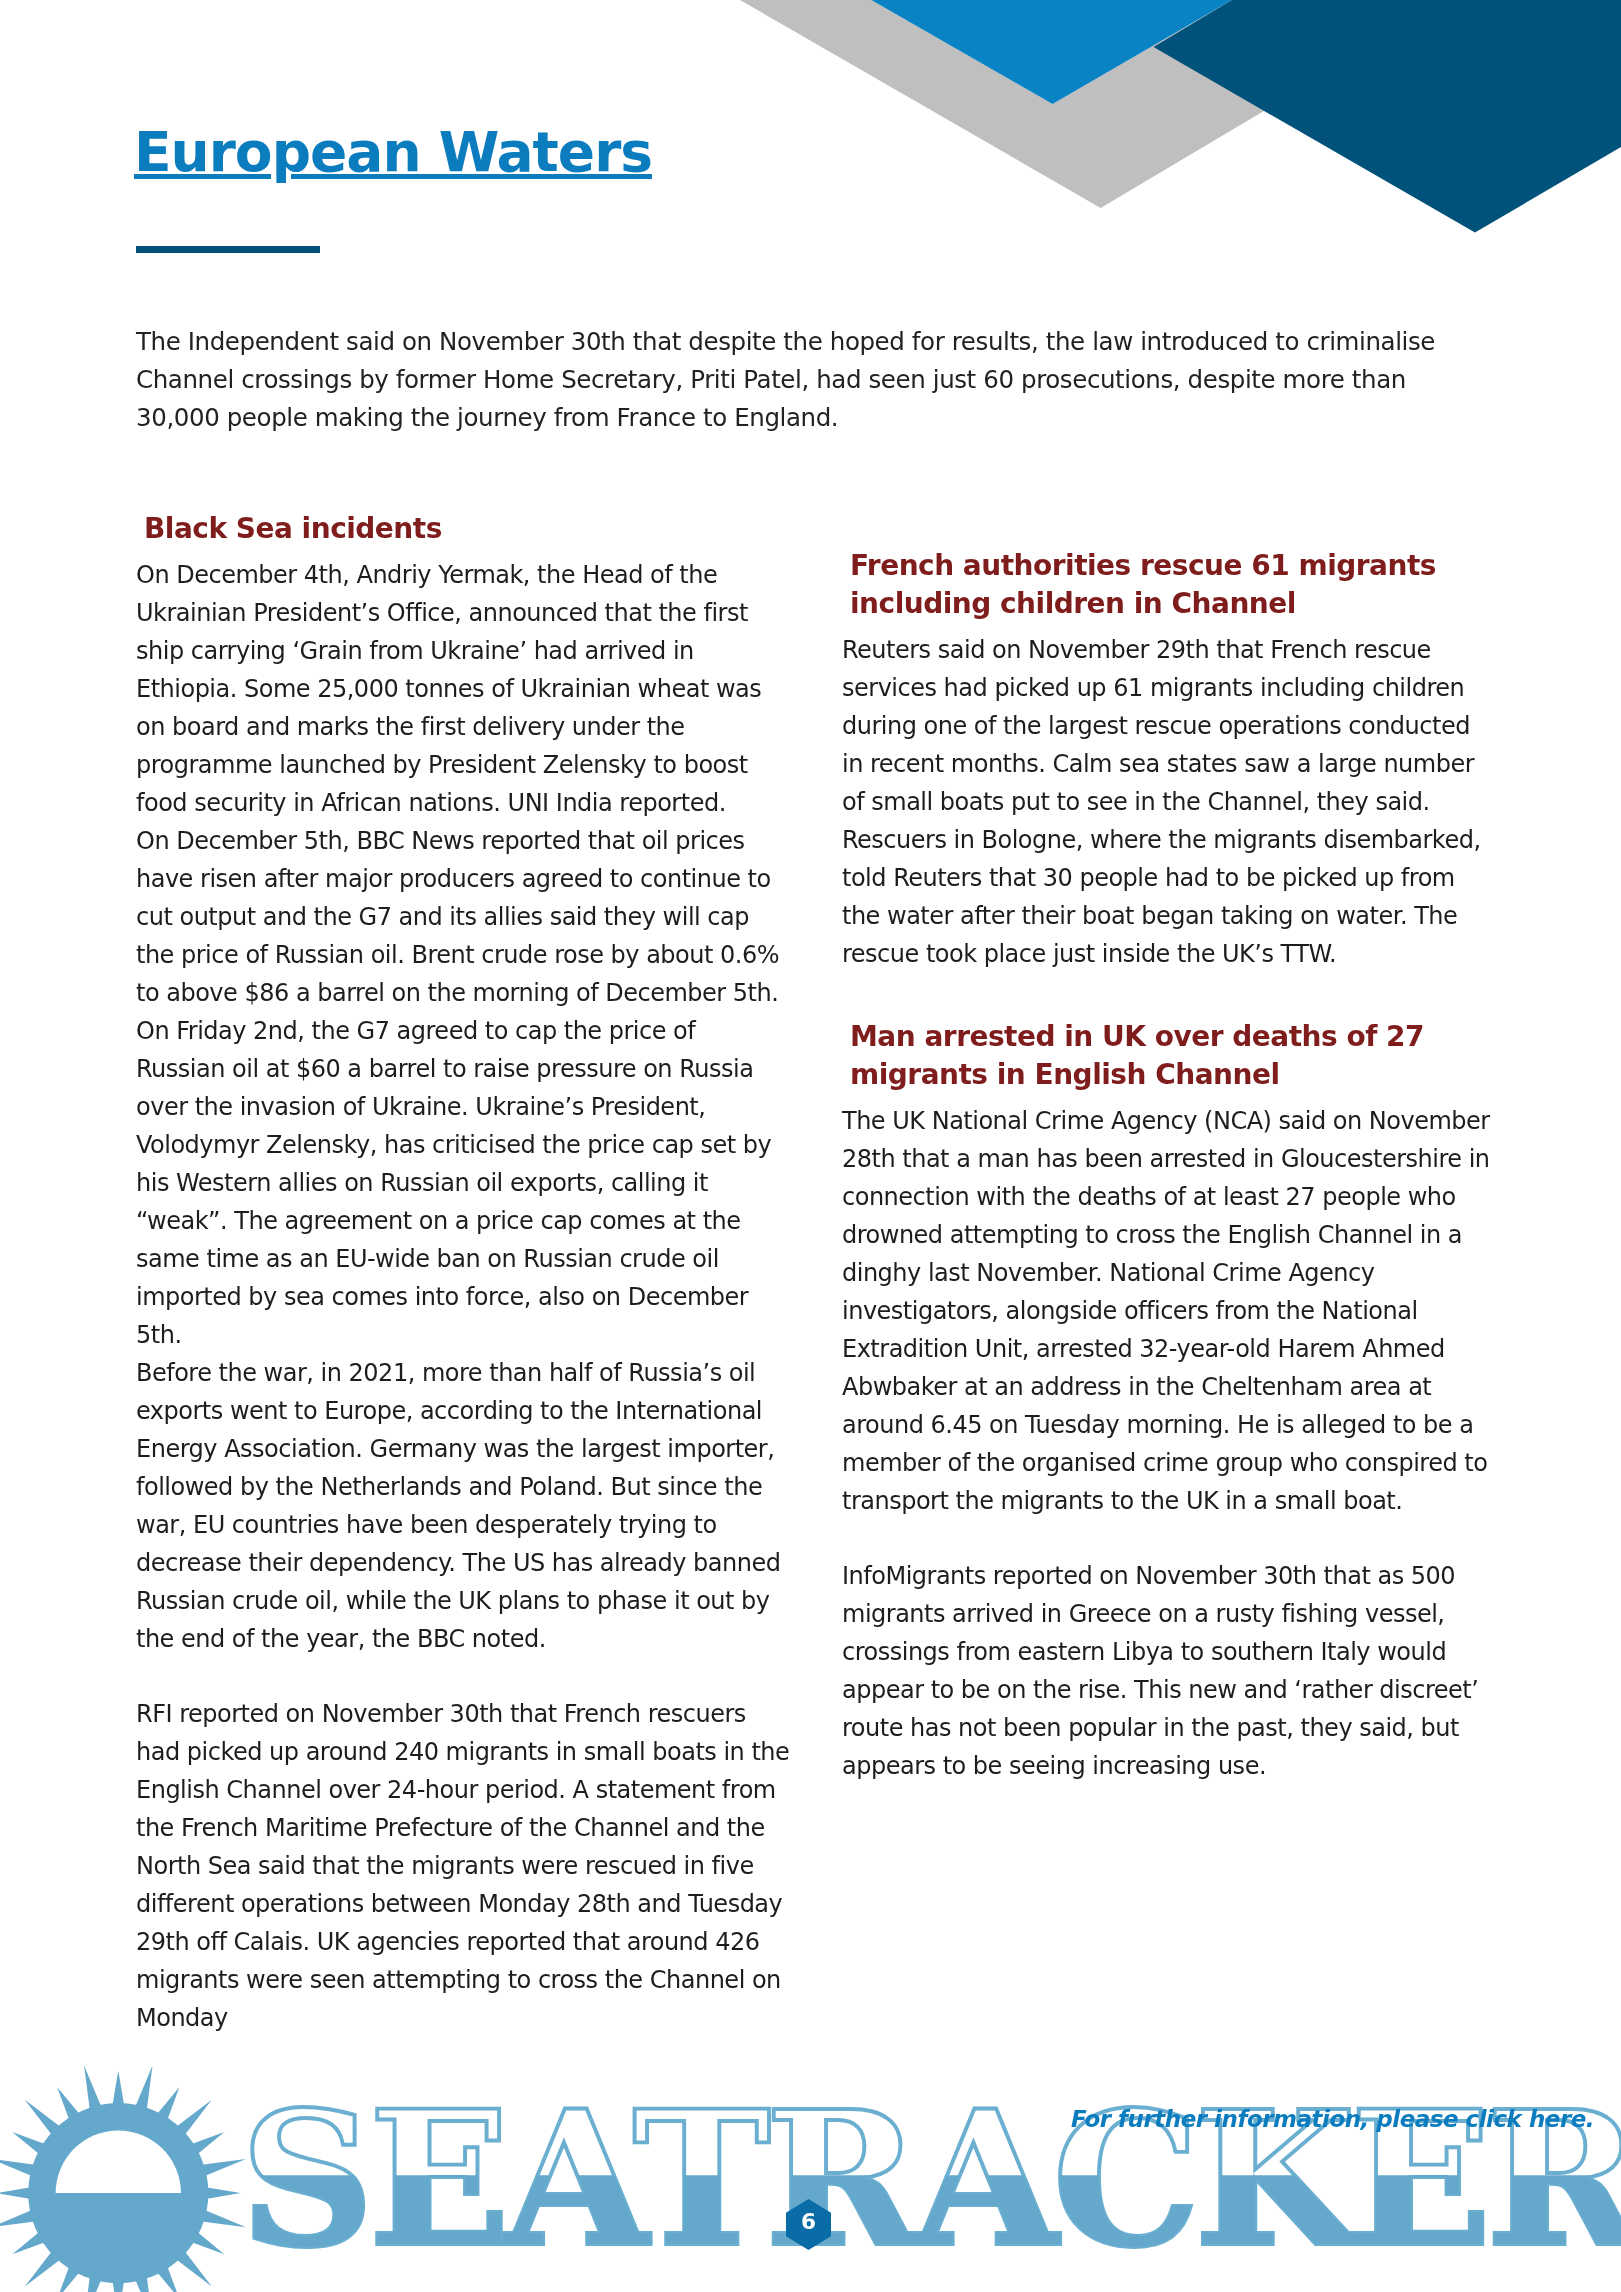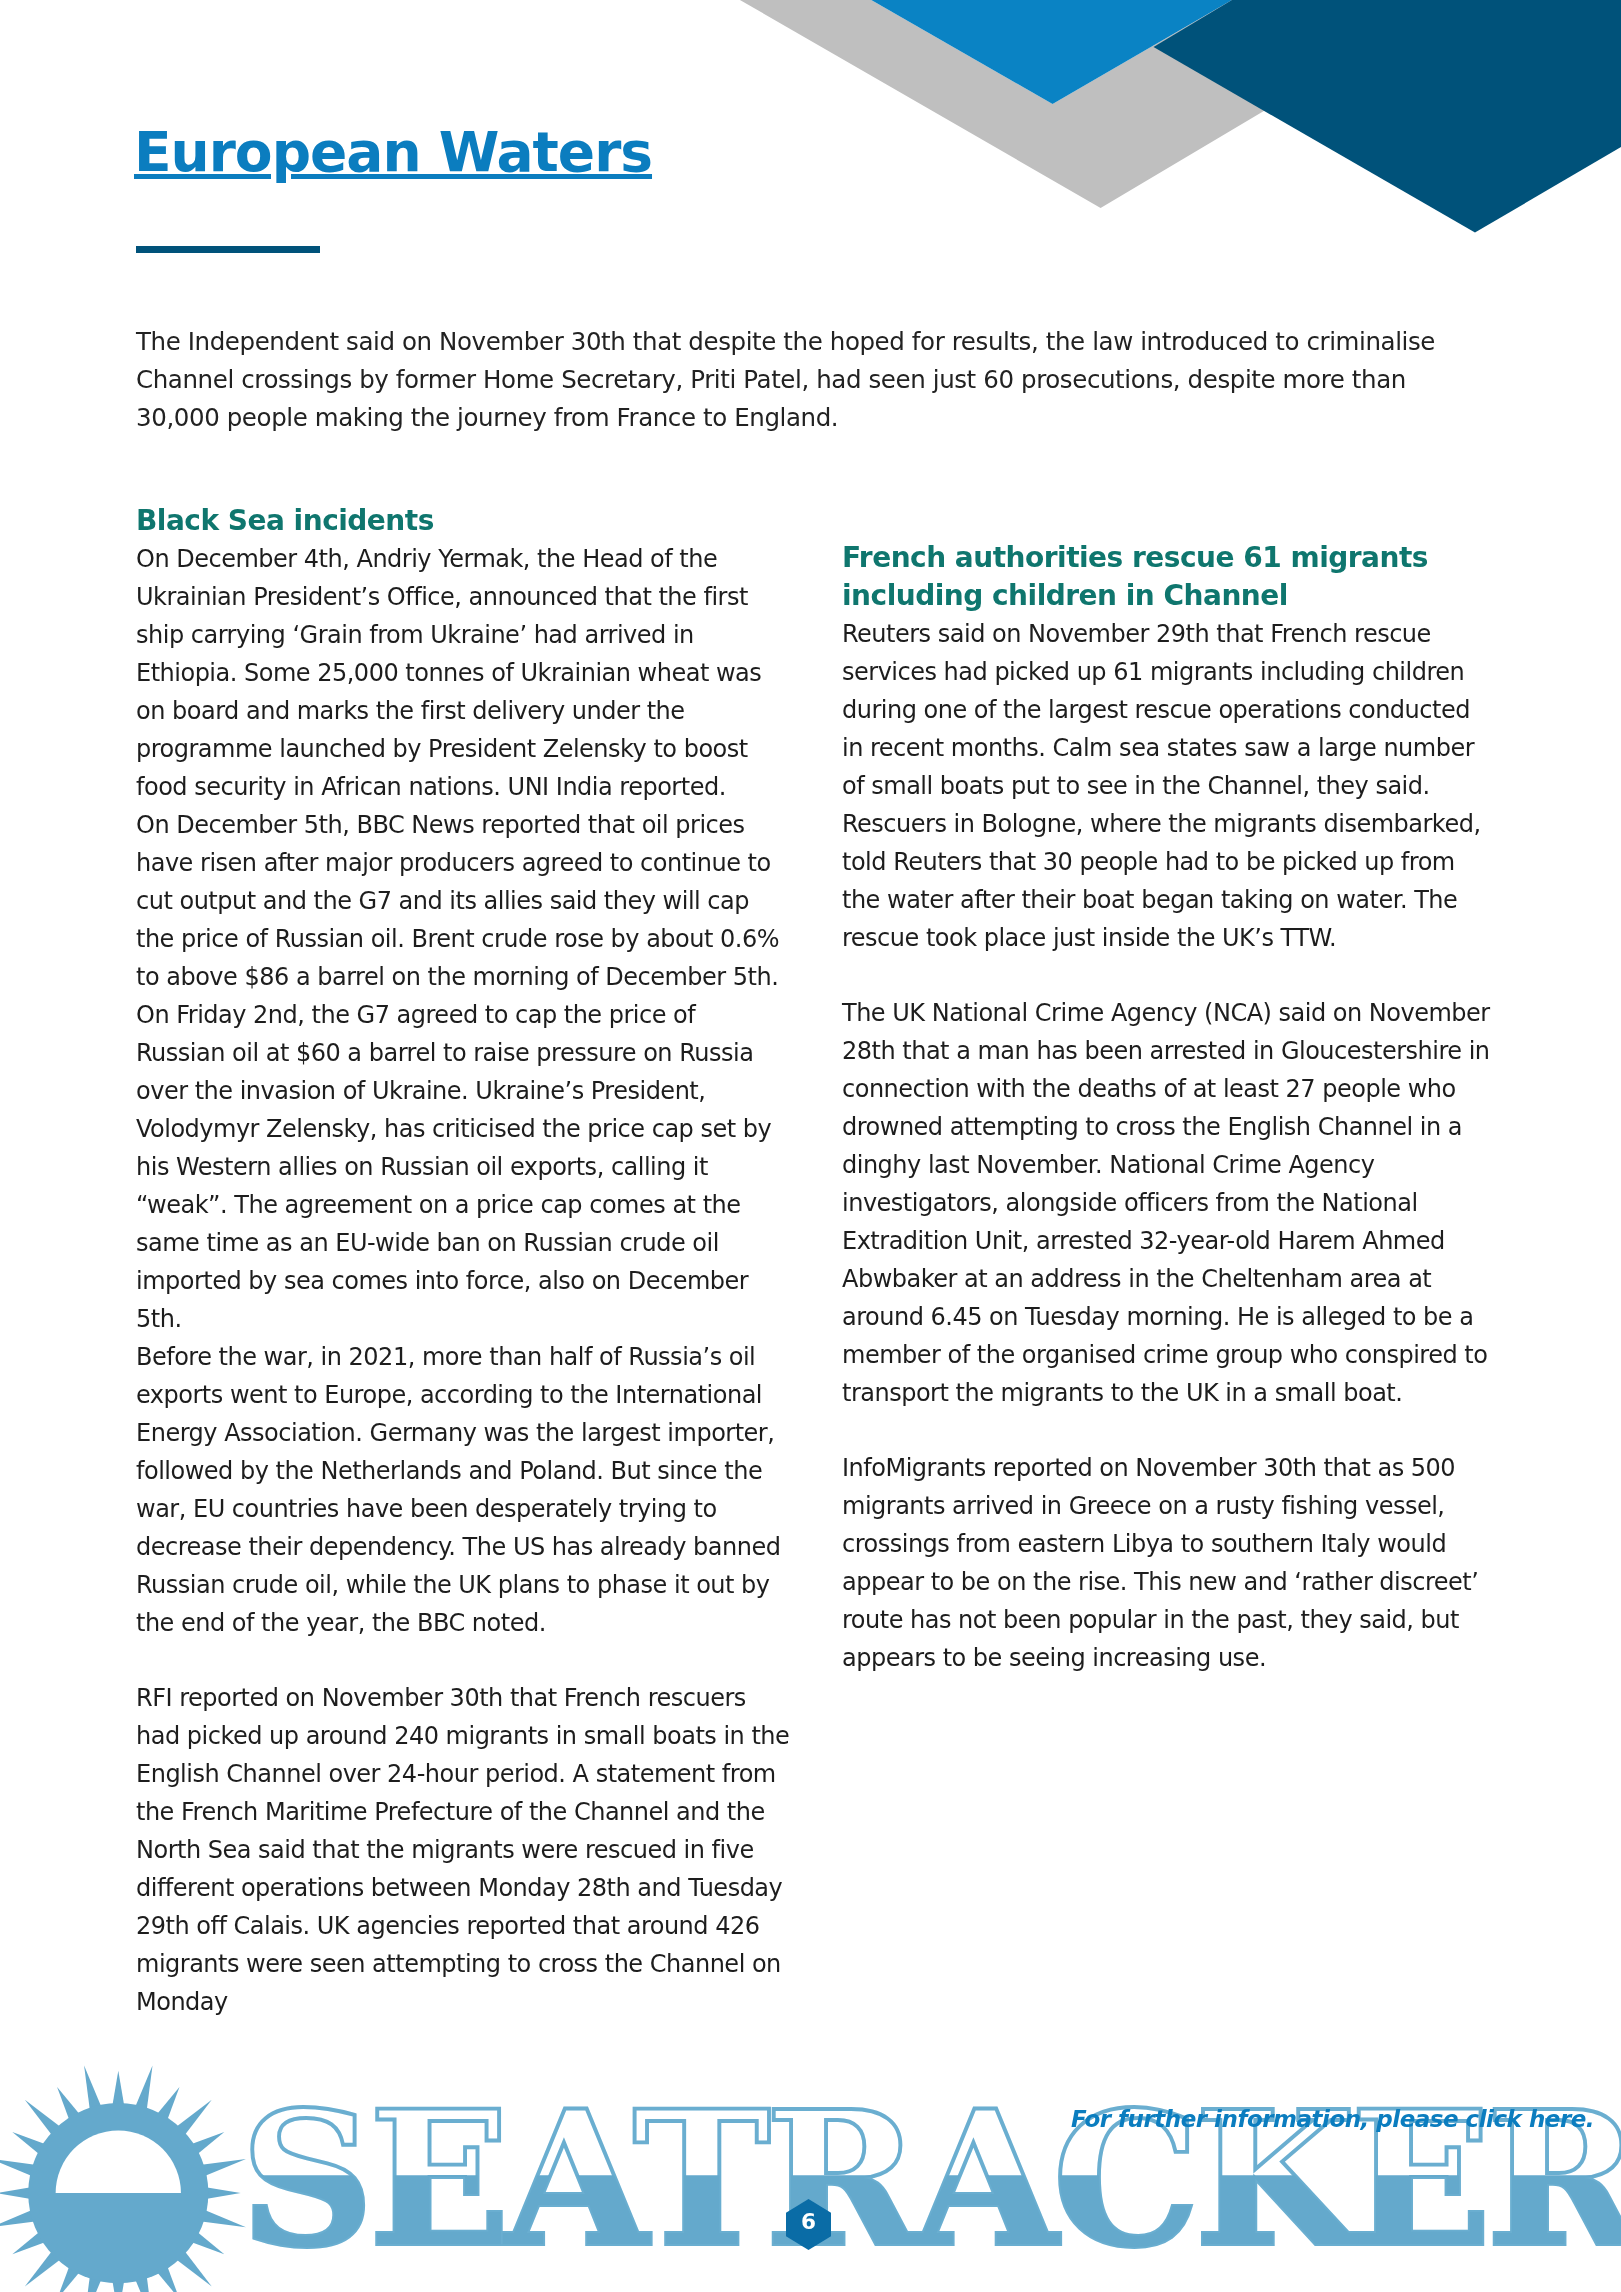--- a/index.html
+++ b/index.html
@@ -8,22 +8,22 @@
   .corner { position: absolute; left: 0; top: 0; width: 1621px; height: 255px; }
   .title { position: absolute; left: 134px; top: 125px; margin: 0;
            font-family: "DejaVu Sans", sans-serif; font-weight: bold; font-size: 55px;
            letter-spacing: -1px; color: #0b7dbf; line-height: 1; text-decoration: underline; }
   .title-rule { position: absolute; left: 136px; top: 246px; width: 184px; height: 6.9px; background: #00527a; }
   .intro { position: absolute; left: 136px; top: 323px; width: 1353px; margin: 0;
            font-size: 24.5px; line-height: 38px; font-weight: 400; color: #222; letter-spacing: -0.4px; }
   .col { position: absolute; top: 502px; width: 655px; }
   .col.left { left: 136px; }
   .col.right { left: 842px; top: 502px; }
-  .col h2 { margin: 0; font-family: "DejaVu Sans", sans-serif; font-weight: bold;
-            font-size: 28px; line-height: 38px; color: #0f766e; letter-spacing: -0.5px; }
+  .col h2 { margin: 8px; font-family: "DejaVu Sans", sans-serif; font-weight: bold;
+            font-size: 28px; line-height: 38px; color: #7f1d1d; letter-spacing: -0.5px; }
   .col p { margin: 0; font-size: 24px; line-height: 38px; color: #1d1d1d; letter-spacing: -0.5px; }
   .gap { height: 37px; }
   .watermark { position: absolute; left: 0; top: 2058px; width: 1621px; height: 234px; pointer-events: none; }
   .wm-text { position: absolute; left: 240px; top: 2086px; font-family: "DejaVu Serif", serif;
              font-weight: bold; font-size: 186px; line-height: 1; letter-spacing: -5.9px;
              color: transparent; -webkit-text-stroke: 3.9px #5aa6cc; opacity: 0.9; white-space: nowrap; }
   .wm-fill { position: absolute; left: 240px; top: 2086px; font-family: "DejaVu Serif", serif;
              font-weight: bold; font-size: 186px; line-height: 1; letter-spacing: -5.9px;
              color: #64a9cc; white-space: nowrap; clip-path: inset(48% 0 0 0); }
   .more-link { position: absolute; left: 1071px; top: 2106px; font-size: 23px; font-weight: bold;
@@ -60,20 +60,21 @@
 </div>
 
 <div class="col right">
   <div class="gap"></div>
   <section>
     <h2>French authorities rescue 61 migrants including children in Channel</h2>
     <p>Reuters said on November 29th that French rescue services had picked up 61 migrants including children during one of the largest rescue operations conducted in recent months. Calm sea states saw a large number of small boats put to see in the Channel, they said. Rescuers in Bologne, where the migrants disembarked, told Reuters that 30 people had to be picked up from the water after their boat began taking on water. The rescue took place just inside the UK’s TTW.</p>
   </section>
   <div class="gap"></div>
   <section>
+    <h2>Man arrested in UK over deaths of 27 migrants in English Channel</h2>
     <p>The UK National Crime Agency (NCA) said on November 28th that a man has been arrested in Gloucestershire in connection with the deaths of at least 27 people who drowned attempting to cross the English Channel in a dinghy last November. National Crime Agency investigators, alongside officers from the National Extradition Unit, arrested 32-year-old Harem Ahmed Abwbaker at an address in the Cheltenham area at around 6.45 on Tuesday morning. He is alleged to be a member of the organised crime group who conspired to transport the migrants to the UK in a small boat.</p>
   </section>
   <div class="gap"></div>
   <section>
     <p>InfoMigrants reported on November 30th that as 500 migrants arrived in Greece on a rusty fishing vessel, crossings from eastern Libya to southern Italy would appear to be on the rise. This new and ‘rather discreet’ route has not been popular in the past, they said, but appears to be seeing increasing use.</p>
   </section>
 </div>
 
 <svg class="watermark" viewBox="0 0 1654 239">
   <g transform="translate(120,138)">

